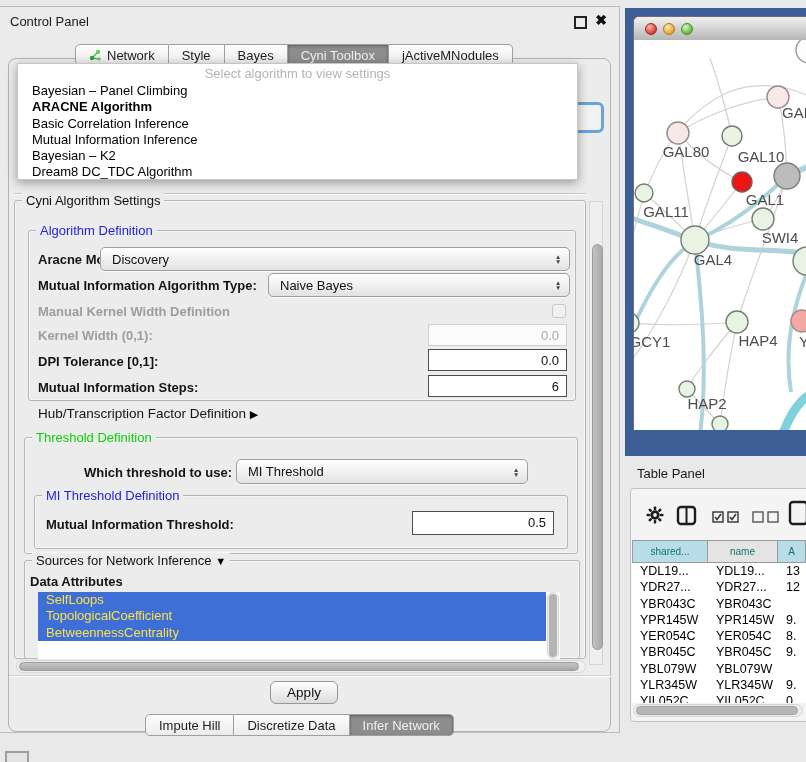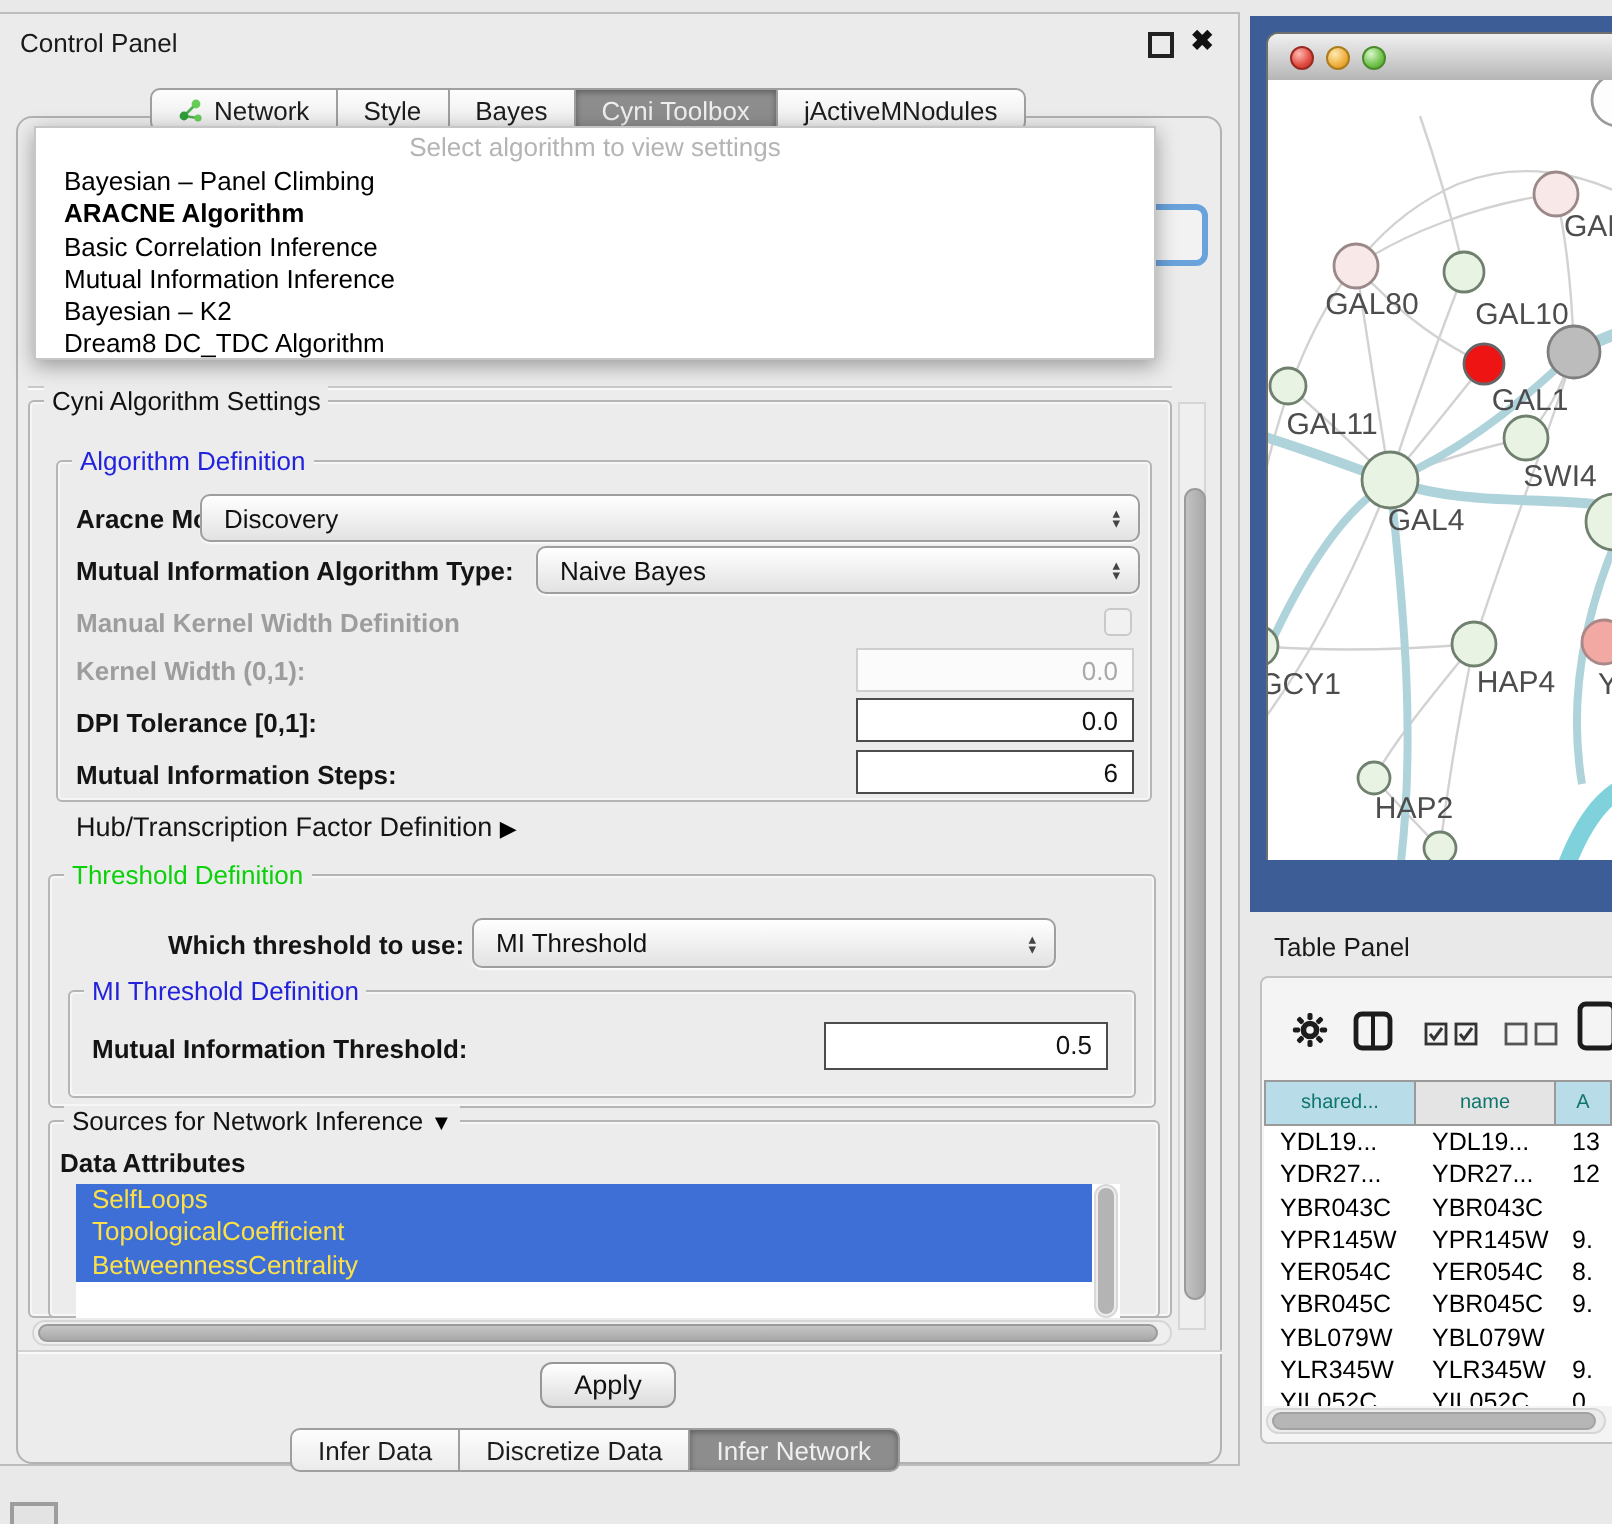--- a/index.html
+++ b/index.html
@@ -264,21 +264,21 @@
       </div>
     <div class="hscroll">
         <div class="hthumb"></div>
       </div>
 
     <div class="divider2"></div>
     <div class="apply">Apply</div>
 
     <div class="tabs tabs-bottom" id="bottomTabs">
         <div class="tab">
-          <span>Infer Data</span>
+          <span>Impute Hill</span>
         </div>
         <div class="tab">
           <span>Discretize Data</span>
         </div>
         <div class="tab sel">
           <span>Infer Network</span>
         </div>
       </div>
   </div>
 

